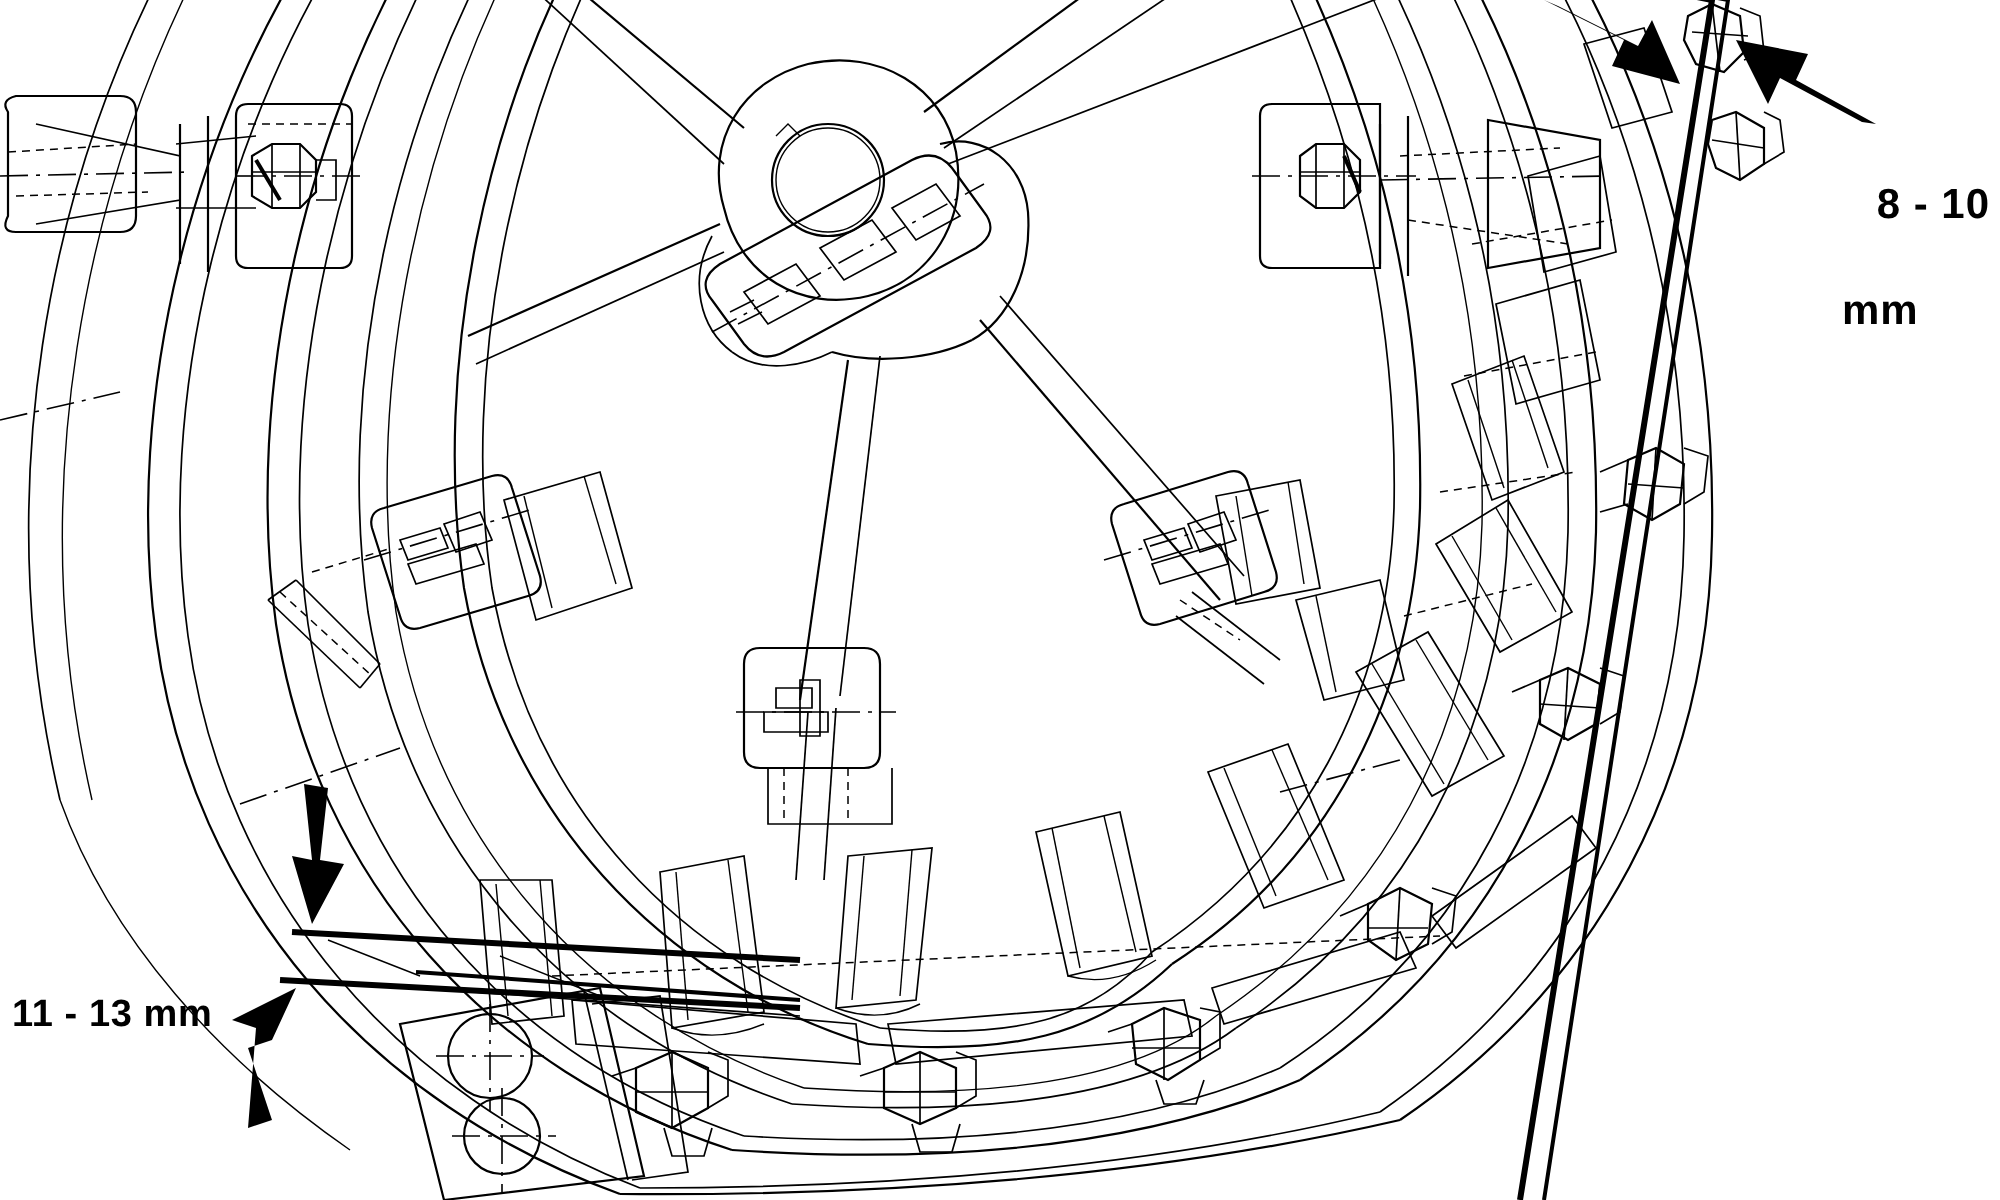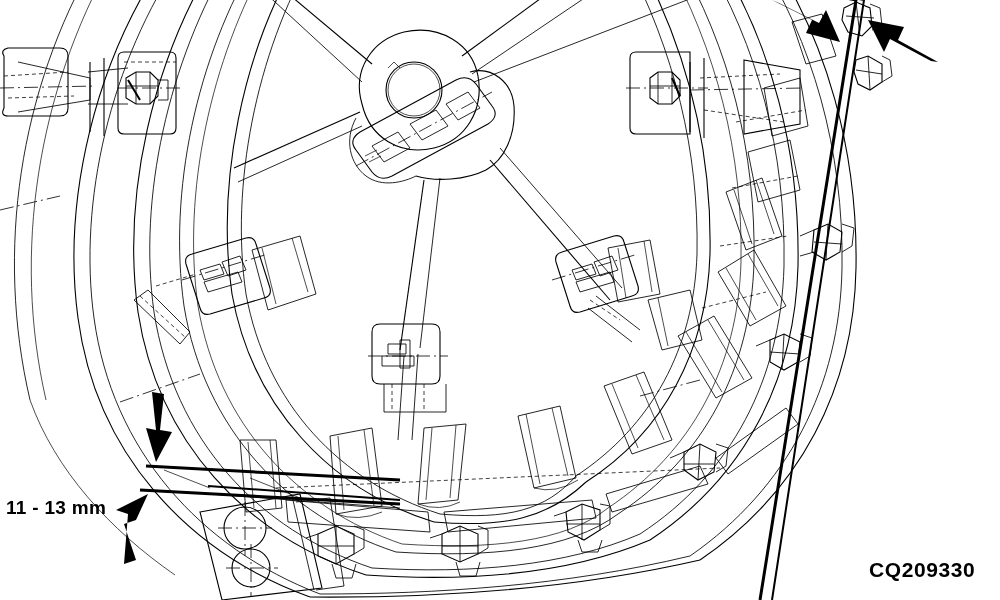--- a/index.html
+++ b/index.html
@@ -414,18 +414,21 @@
     </g>
 
     <g>
       <path class="cl-center" d="M 0 210 L 60 196"></path>
       <path class="cl-center" d="M 120 402 L 200 374"></path>
       <path class="cl-center" d="M 640 396 L 700 380"></path>
     </g>
 
   </svg>
 
+  <div class="label" id="label-top-right">
+    <span class="ln1">8 - 10</span>
+    <span class="ln2">mm</span>
+  </div>
 
   <div class="label" id="label-bottom-left">11 - 13 mm</div>
 
-  <div class="label" id="figure-id">CQ209330</div>
 
 </div>
 
 </body></html>

